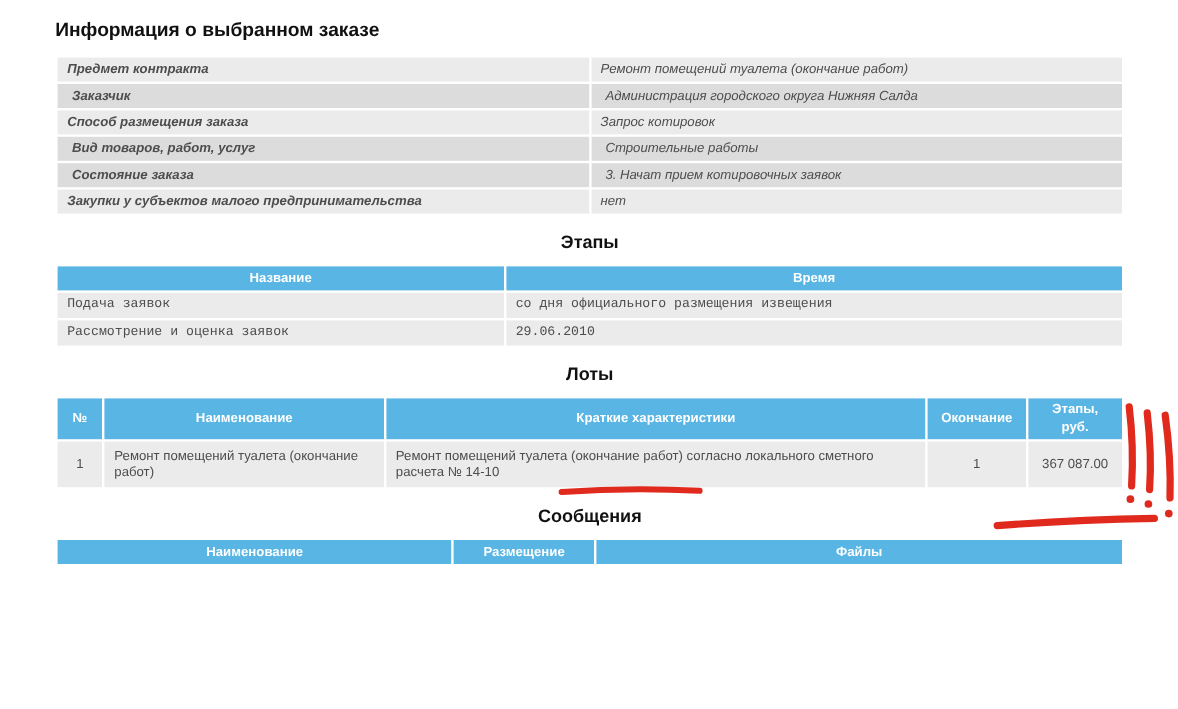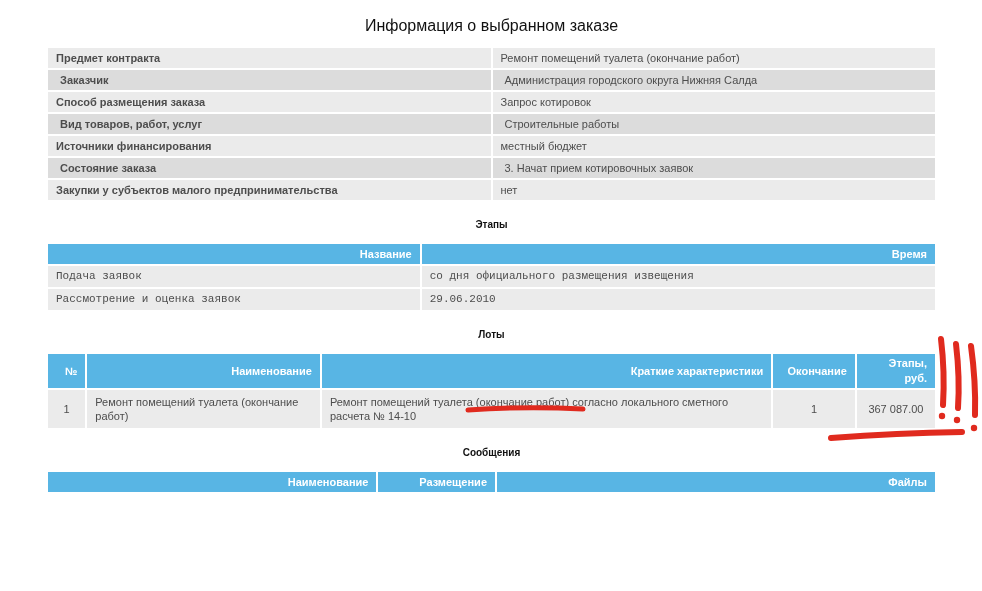--- a/index.html
+++ b/index.html
@@ -18,27 +18,27 @@
   .content {
     position: absolute;
     left: 46px;
     top: 0;
     width: 891px;
   }
   h1.page-title {
     margin: 16px 0 10px 0;
     font-size: 16px;
     line-height: 20px;
-    text-align: center;
+    text-align: left;
     color: #111;
-    font-weight: normal;
+    font-weight: bold;
   }
   h2.section-title {
     margin: 14px 0 8px 0;
-    font-size: 10px;
+    font-size: 15px;
     line-height: 18px;
     text-align: center;
     color: #111;
     font-weight: bold;
   }
   table {
     width: 100%;
     border-collapse: separate;
     border-spacing: 2px;
     table-layout: fixed;
@@ -47,28 +47,28 @@
     font-size: 11px;
     color: #4d4d4d;
     padding: 2px 8px;
     vertical-align: middle;
     overflow: hidden;
   }
   th {
     background: #58b5e4;
     color: #ffffff;
     font-weight: bold;
-    text-align: right;
+    text-align: center;
     height: 16px;
     line-height: 15px;
   }
   .row-light td { background: #ebebeb; }
   .row-dark  td { background: #dcdcdc; padding-left: 12px; }
   .row-dark2 td { background: #e2e2e2; }
-  .t-info td { height: 16px; line-height: 15px; }
+  .t-info td { height: 16px; line-height: 15px; font-style: italic; }
   .t-info td.lbl { font-weight: bold; }
   .t-stages td { height: 17px; line-height: 15px; font-family: Liberation Mono, monospace; }
   .t-lots td.multiline { line-height: 14px; padding-top: 5px; padding-bottom: 5px; }
   .t-lots td { line-height: 14px; }
   .t-msgs td { height: 17px; line-height: 15px; }
   .center { text-align: center; }
   a.lnk {
     color: #4070b8;
     text-decoration: underline;
     cursor: pointer;
@@ -106,24 +106,20 @@
         <td>Администрация городского округа Нижняя Салда</td>
       </tr>
       <tr class="row-light">
         <td class="lbl">Способ размещения заказа</td>
         <td>Запрос котировок</td>
       </tr>
       <tr class="row-dark">
         <td class="lbl">Вид товаров, работ, услуг</td>
         <td>Строительные работы</td>
       </tr>
-      <tr class="row-light">
-        <td class="lbl">Источники финансирования</td>
-        <td>местный бюджет</td>
-      </tr>
       <tr class="row-dark">
         <td class="lbl">Состояние заказа</td>
         <td>3. Начат прием котировочных заявок</td>
       </tr>
       <tr class="row-light">
         <td class="lbl">Закупки у субъектов малого предпринимательства</td>
         <td>нет</td>
       </tr>
     </tbody>
       </table>

